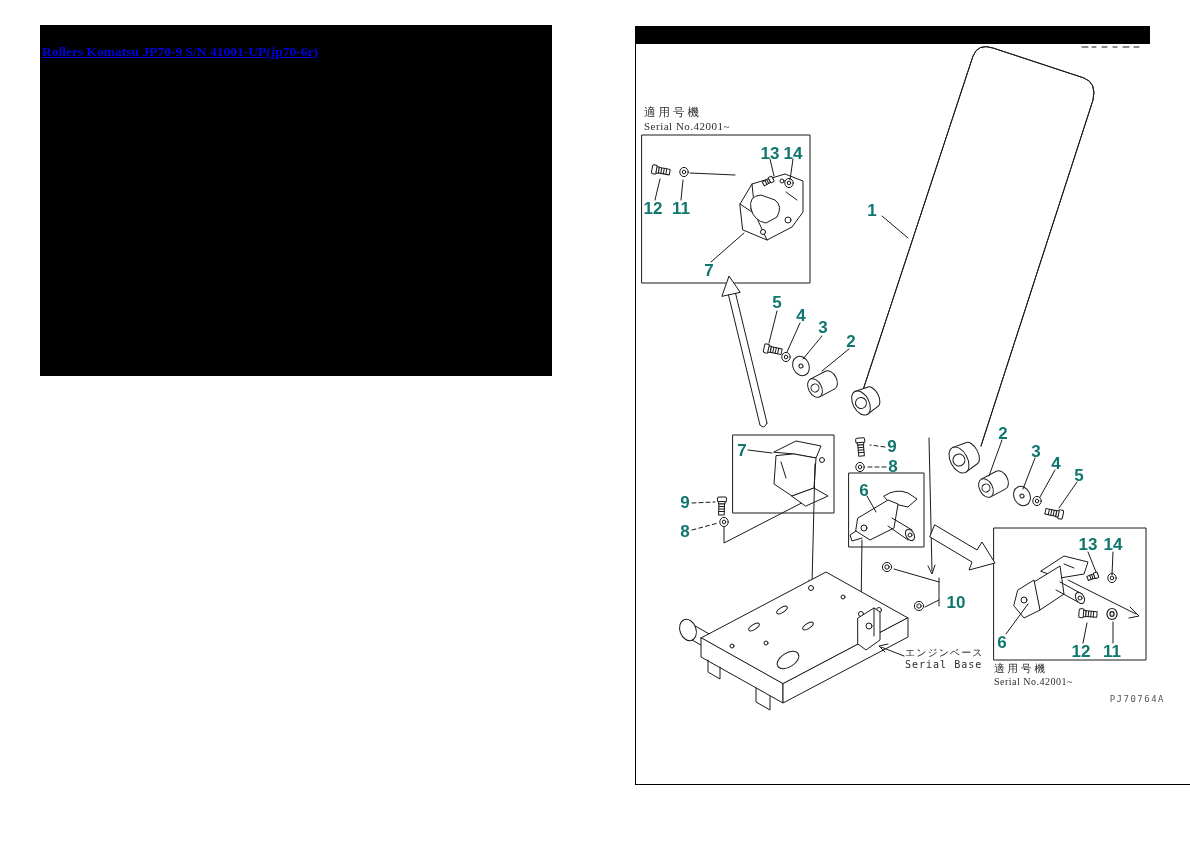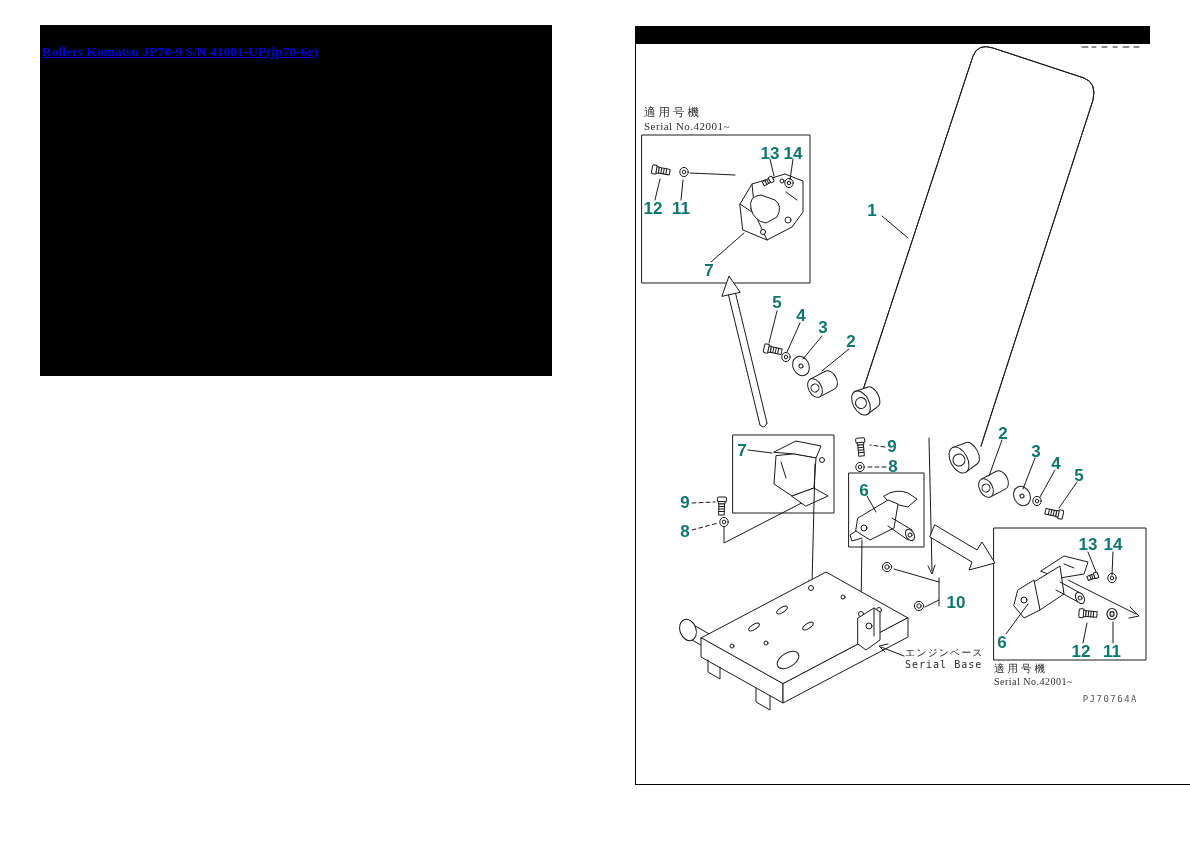--- a/index.html
+++ b/index.html
@@ -30,21 +30,21 @@
   
   .txt{position:absolute;color:#2b2b2b;white-space:nowrap;}
   .serial-top{left:8px;top:79px;}
   .serial-bottom{left:358px;top:636px;}
   .jp-line{font-size:11.5px;letter-spacing:3px;font-family:"DejaVu Sans",sans-serif;}
   .en-line{font-size:11px;font-family:Liberation Serif, serif;letter-spacing:.5px;}
   .watermark{left:252px;top:328px;font-size:19px;color:#1b1b1b;
       font-family:"Liberation Sans",sans-serif;}
   .engine-label{left:269px;top:621px;font-size:10px;line-height:12px;letter-spacing:1px;
       font-family:"DejaVu Sans Mono",monospace;}
-  .drawing-no{left:420px;top:668px;width:82px;text-align:right;font-size:9px;
+  .drawing-no{left:447px;top:668px;width:82px;text-align:right;font-size:9px;
       letter-spacing:1.5px;color:#555;font-family:"DejaVu Sans Mono",monospace;}
 </style>
 </head>
 <body>
 
 <div class="blackbox">
   <a class="model-link">Rollers Komatsu JP70-9 S/N 41001-UP(jp70-6r)</a>
 </div>
 
 <div class="diagram">

